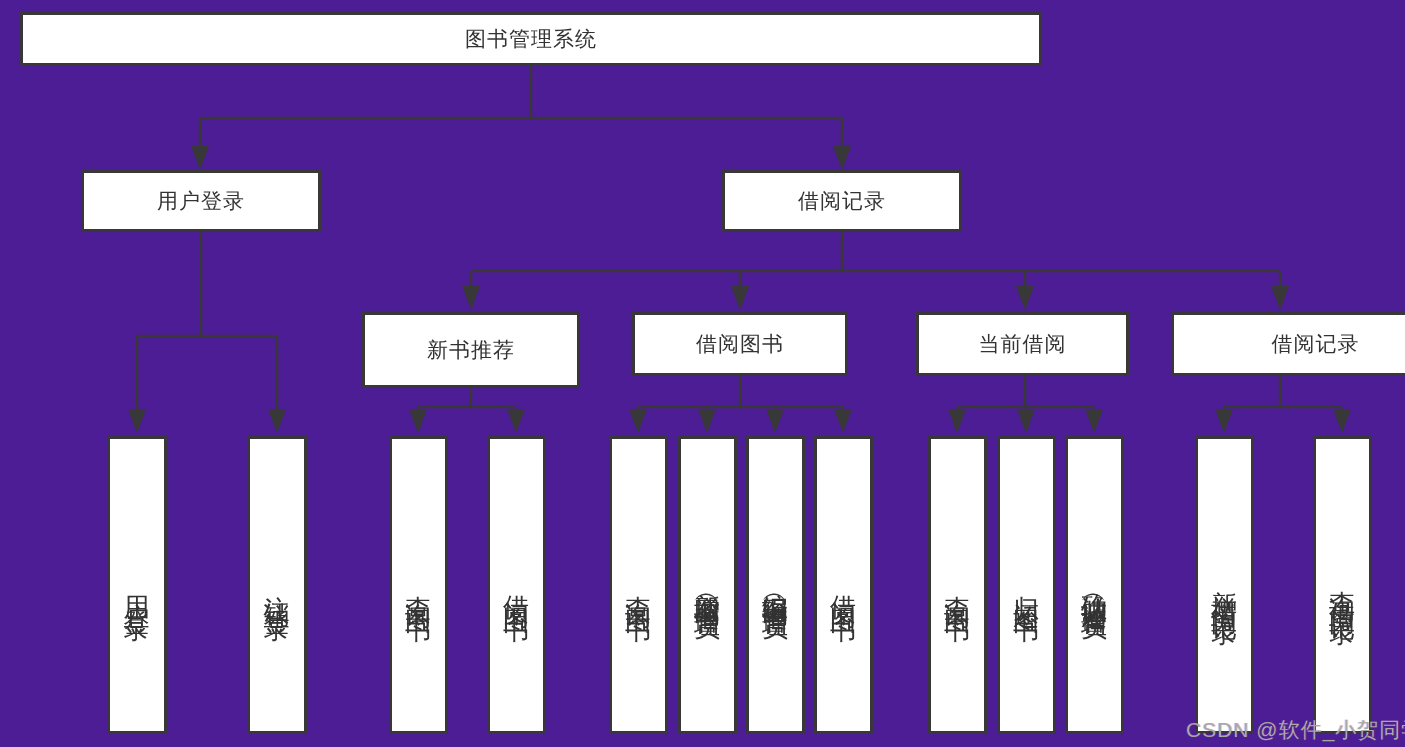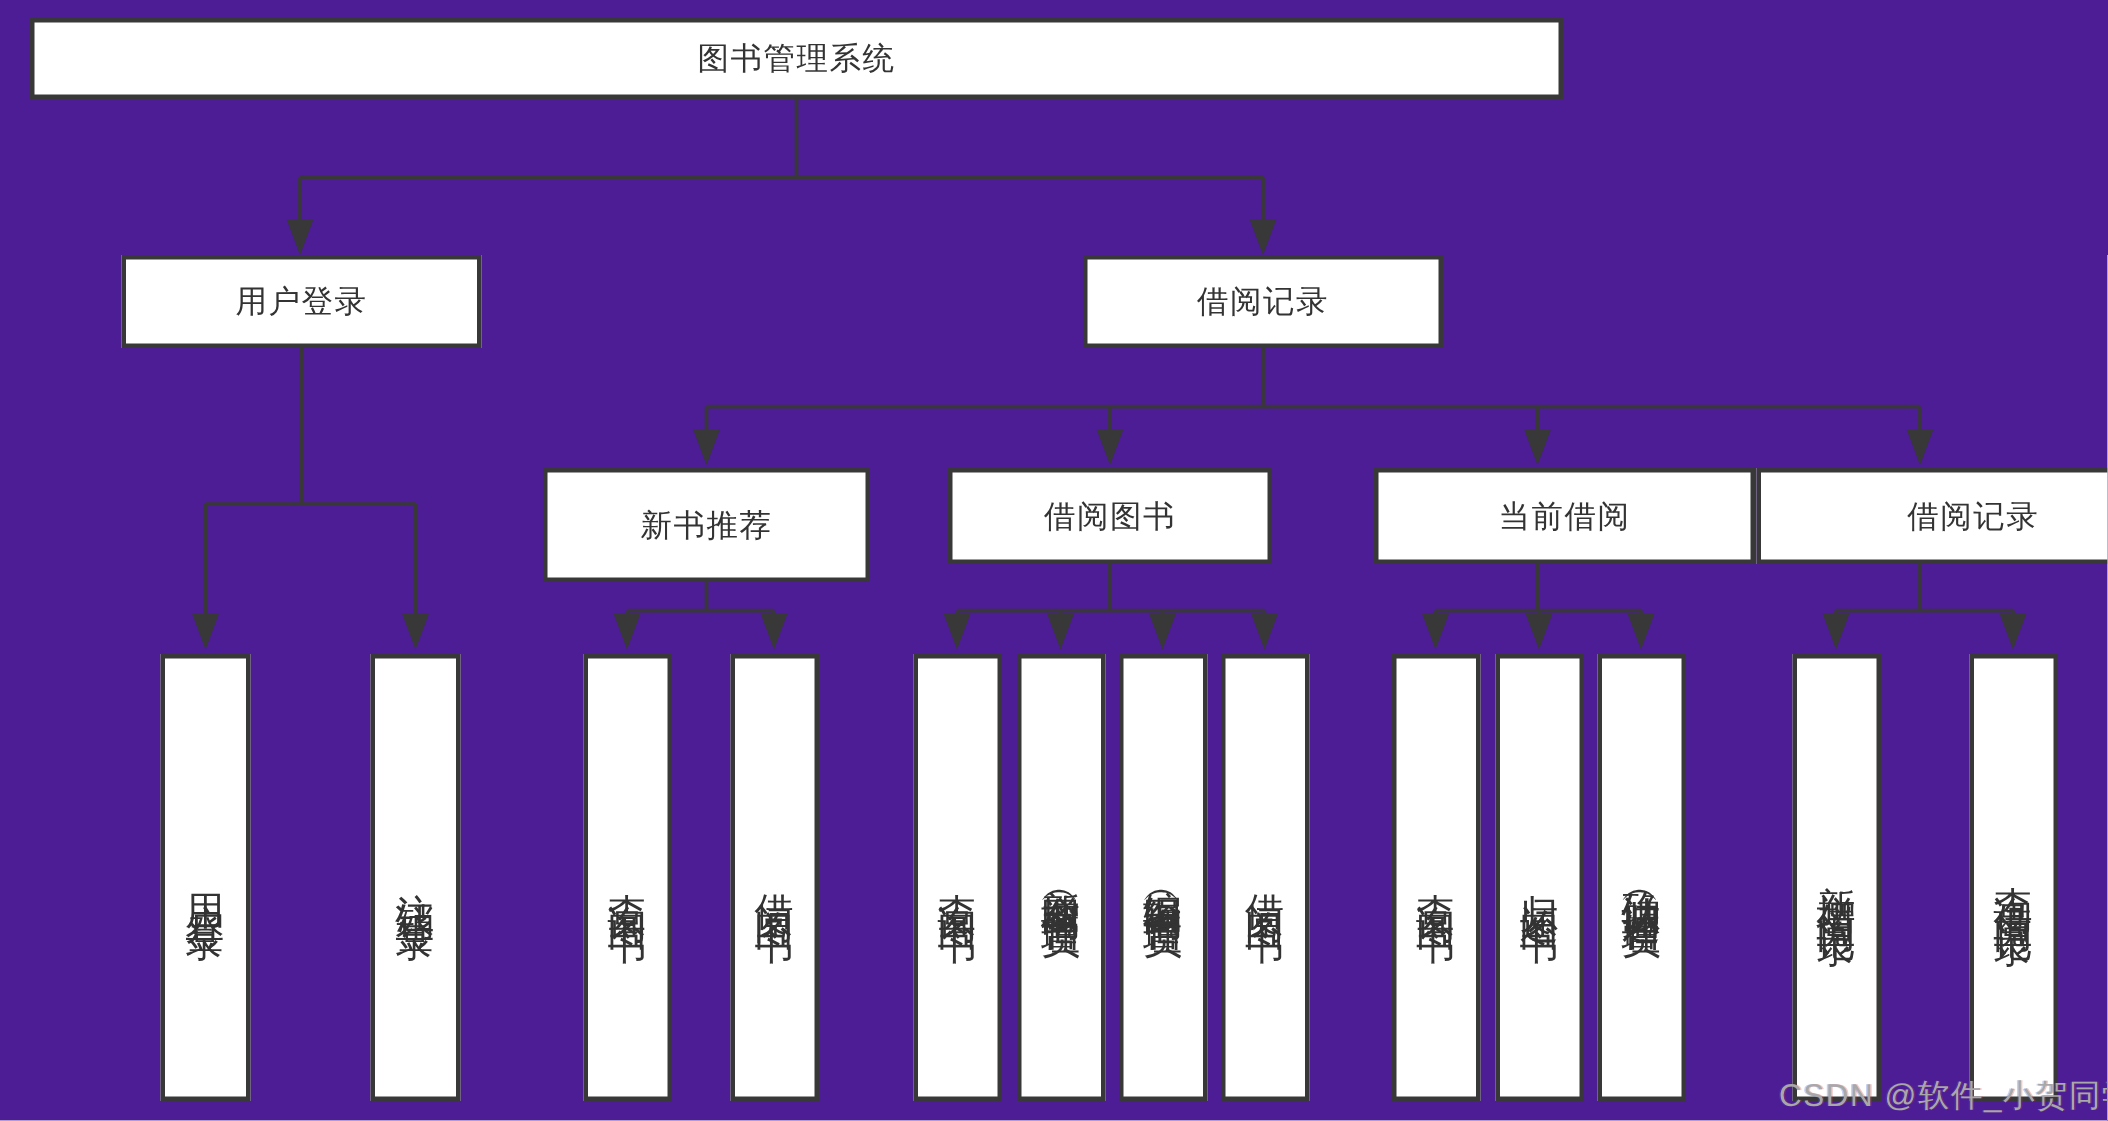--- a/index.html
+++ b/index.html
@@ -77,21 +77,21 @@
   <div class="box" style="left:722px;top:170px;width:240px;height:62px;">
     <span class="h-label">借阅记录</span>
   </div>
 
   <div class="box" style="left:362px;top:312px;width:218px;height:76px;">
     <span class="h-label">新书推荐</span>
   </div>
   <div class="box" style="left:632px;top:312px;width:216px;height:64px;">
     <span class="h-label">借阅图书</span>
   </div>
-  <div class="box" style="left:916px;top:312px;width:254px;height:64px;">
+  <div class="box" style="left:916px;top:312px;width:213px;height:64px;">
     <span class="h-label">当前借阅</span>
   </div>
   <div class="box" style="left:1171px;top:312px;width:262px;height:64px;padding-left:27px;">
     <span class="h-label">借阅记录</span>
   </div>
 
   <div class="box" style="left:107px;top:436px;width:60px;height:298px;">
     <span class="v-label sp-wide">用户登录</span>
   </div>
   <div class="box" style="left:247px;top:436px;width:60px;height:298px;">

